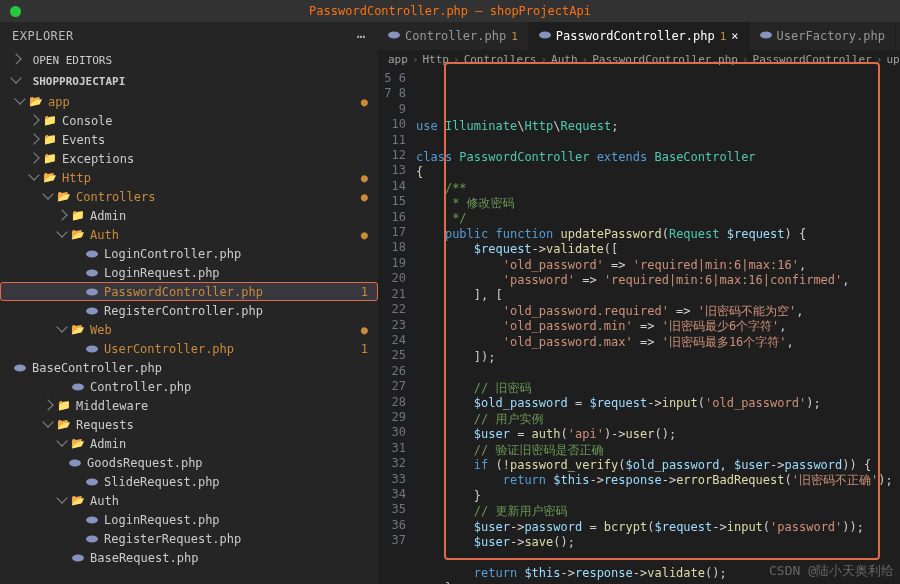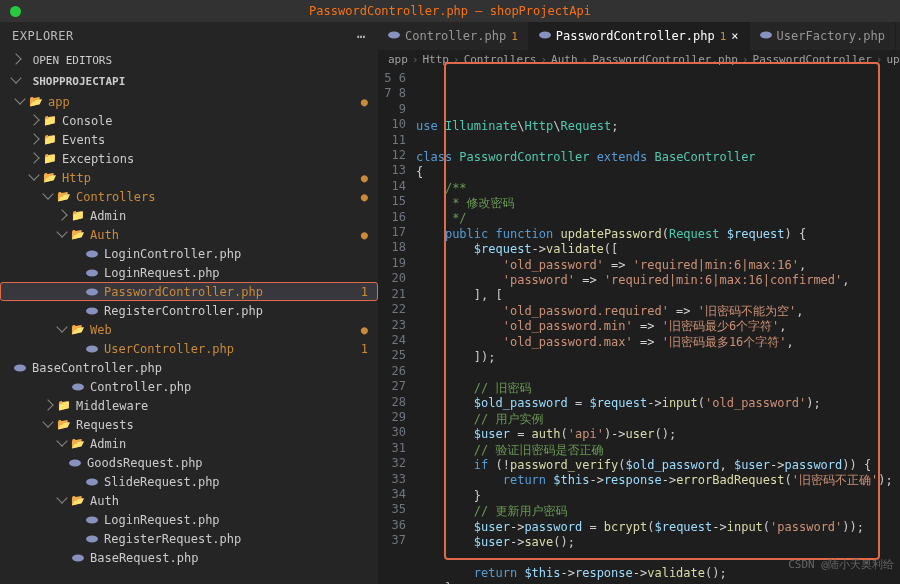--- a/index.html
+++ b/index.html
@@ -63,21 +63,21 @@
   .crumbs { display:flex; align-items:center; gap:4px; padding:3px 10px; font-size:11px; color:#a0a0a0; background:#1e1e1e; white-space:nowrap; overflow:hidden;}
   .crumbs .sep{ color:#666; }
 
   .code-wrap { flex:1; position:relative; overflow:hidden;}
   .gutter { position:absolute; left:0; top:0; bottom:0; width:38px; text-align:right; padding-right:10px; color:#6e7681; font-family:Menlo,Consolas,monospace; font-size:12px; line-height:15.4px; padding-top:2px;}
   .code { position:absolute; left:38px; right:14px; top:0; bottom:0; font-family:Menlo,Consolas,monospace; font-size:12px; line-height:15.4px; white-space:pre; padding-top:2px;margin-top:48px;}
   .hl-box { position:absolute; border:2px solid #e06a49; border-radius:4px; left:444px; top:62px; width:436px; height:498px; pointer-events:none;}
 
   .k{color:#569cd6;} .fn{color:#dcdcaa;} .cls{color:#4ec9b0;} .str{color:#ce9178;} .var{color:#9cdcfe;} .cmt{color:#6a9955;} .op{color:#d4d4d4;}
 
-  .watermark{position:absolute; right:6px; bottom:12px; color:#666; font-size:11px;}
+  .watermark{position:absolute; right:6px; bottom:4px; color:#666; font-size:13px;}
 </style>
 </head>
 <body>
 
 <div class="titlebar">
   <div class="traffic">
     <div class="dot g"></div>
   </div>
   <div class="title">PasswordController.php — shopProjectApi</div>
 </div>

